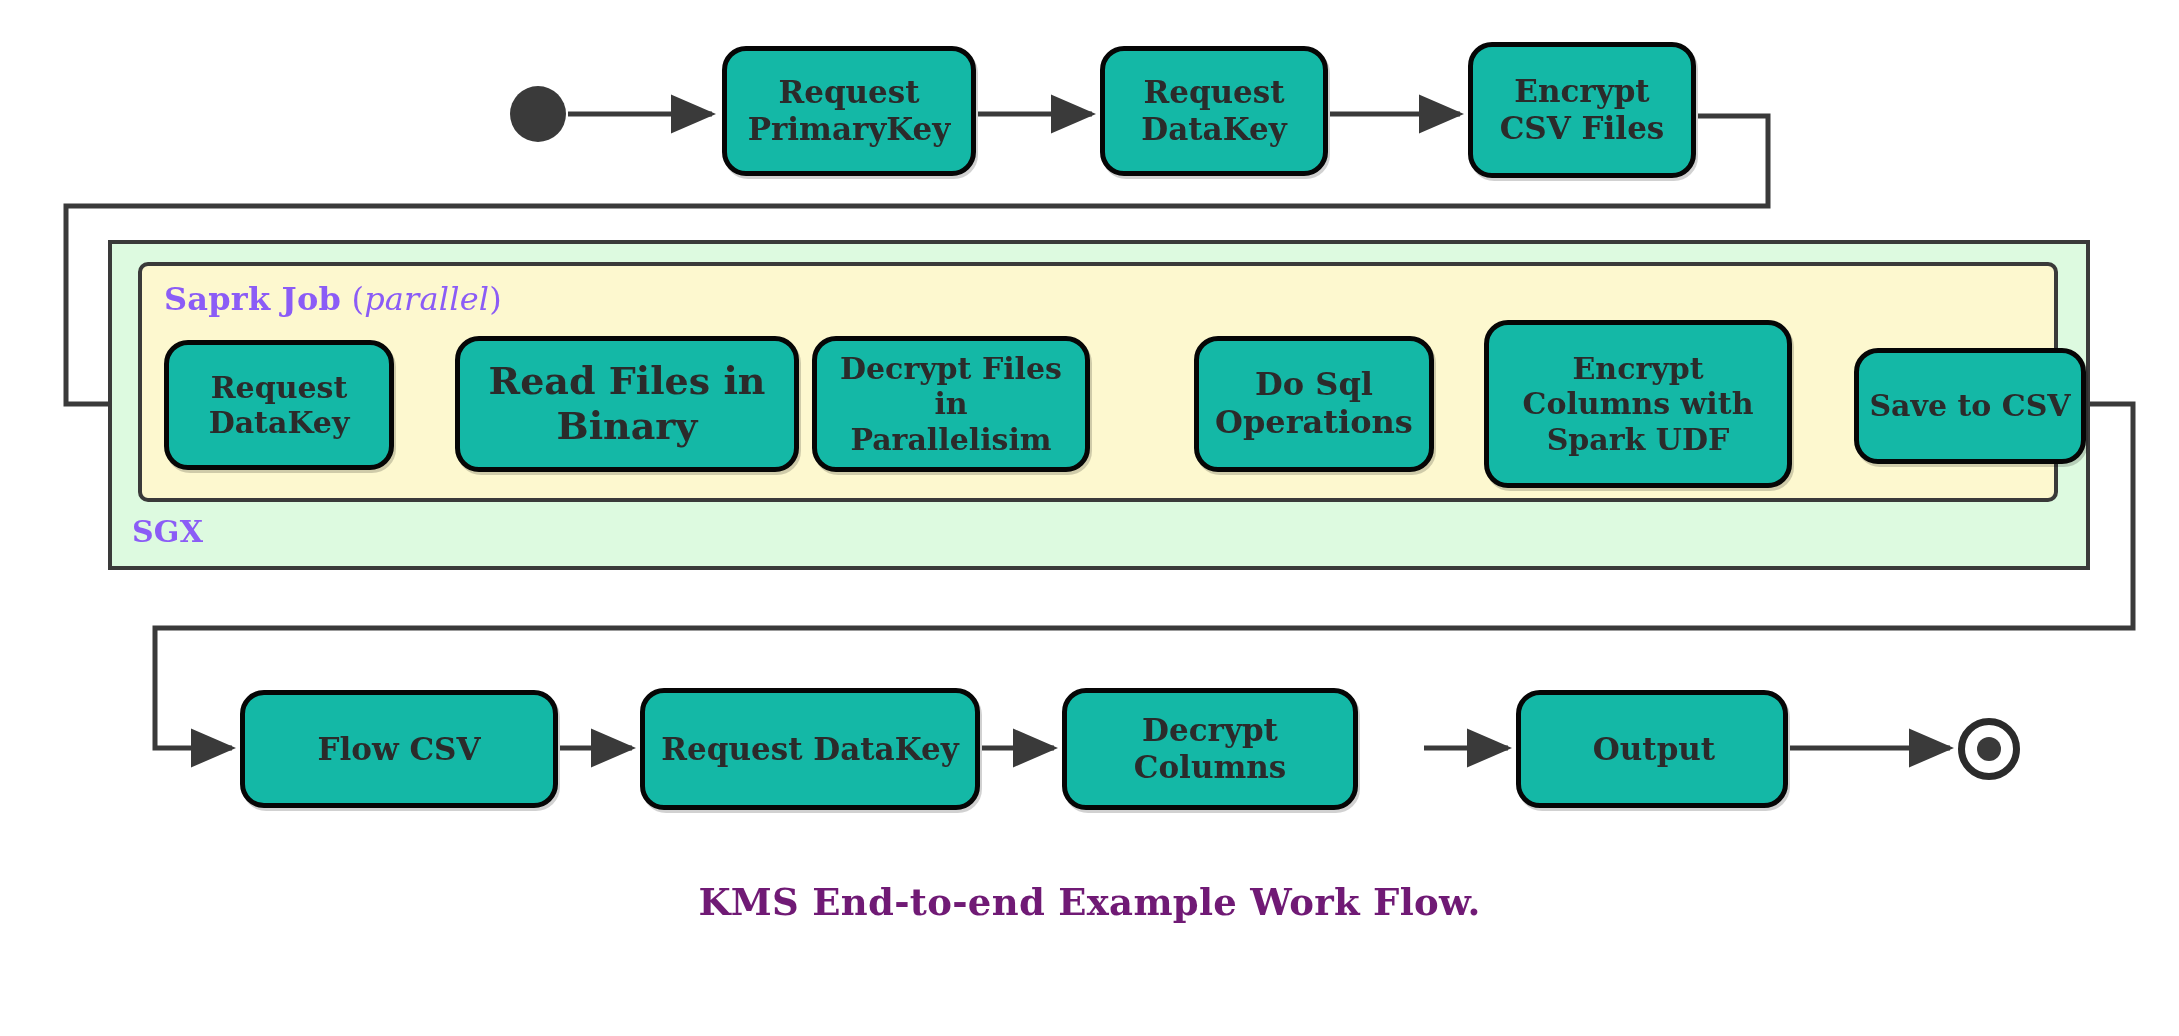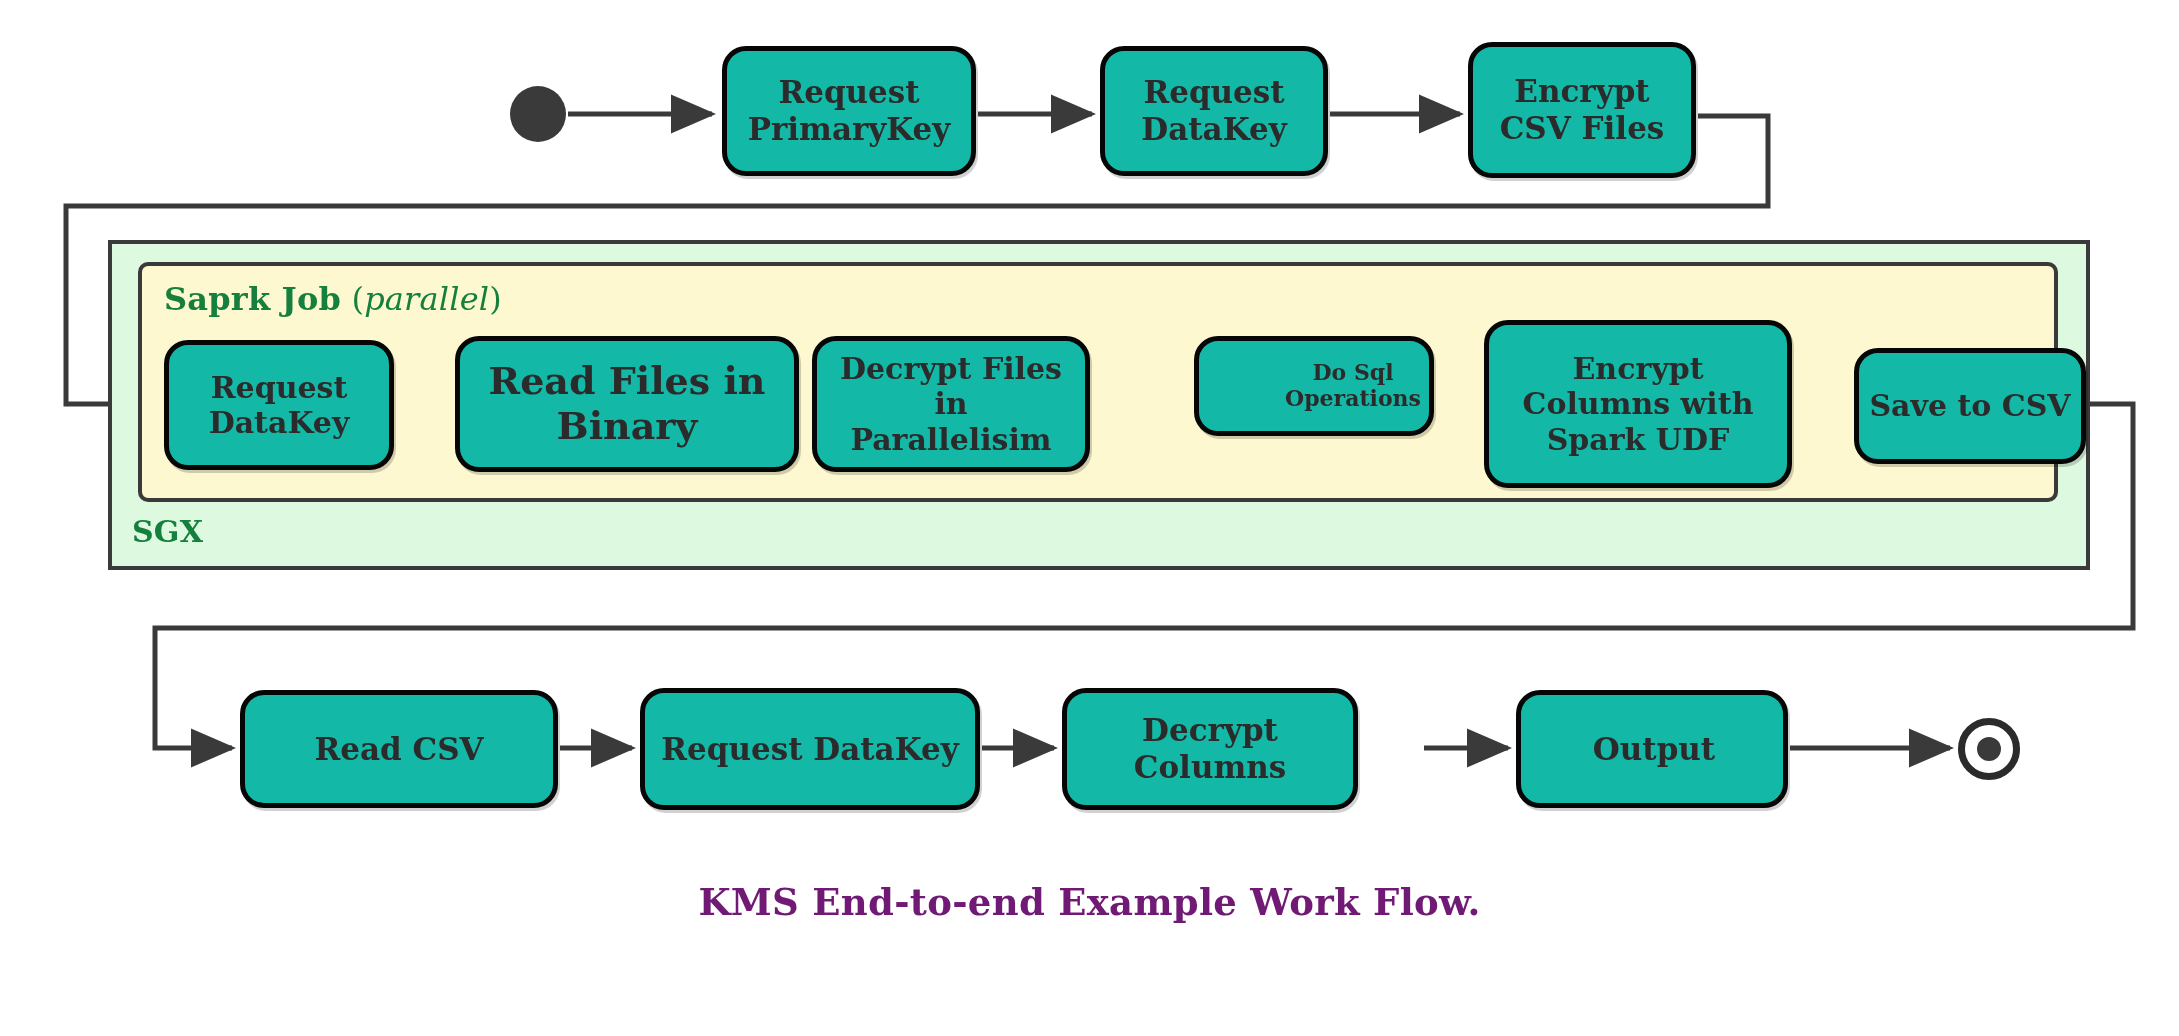--- a/index.html
+++ b/index.html
@@ -36,21 +36,21 @@
   .container.sgx {
     background: #ddfae0;
   }
   .container.spark {
     background: #fdf8cf;
     border-radius: 10px;
   }
   .container-label {
     position: absolute;
     font-weight: bold;
-    color: #15803d;
+    color: #8b5cf6;
     white-space: nowrap;
     letter-spacing: .2px;
     text-align: right;
   }
   .container-label .paren {
     font-weight: normal;
   }
   .container-label .ital {
     font-style: italic;
     font-weight: normal;
@@ -175,36 +175,36 @@
 DataKey</span>
       </div>
       <div class="node" style="left: 455px; top: 336px; width: 344px; height: 136px; font-size: 38px;">
         <span class="lbl">Read Files in
 Binary</span>
       </div>
       <div class="node" style="left: 812px; top: 336px; width: 278px; height: 136px; font-size: 30px;">
         <span class="lbl">Decrypt Files in
 Parallelisim</span>
       </div>
-      <div class="node" style="left: 1194px; top: 336px; width: 240px; height: 100px; font-size: 22px; justify-content: flex-end;">
+      <div class="node" style="left: 1194px; top: 336px; width: 240px; height: 136px; font-size: 32px;">
         <span class="lbl">Do Sql
 Operations</span>
       </div>
       <div class="node" style="left: 1484px; top: 320px; width: 308px; height: 168px; font-size: 30px;">
         <span class="lbl">Encrypt
 Columns with
 Spark UDF</span>
       </div>
       <div class="node" style="left: 1854px; top: 348px; width: 232px; height: 116px; font-size: 30px;">
         <span class="lbl">Save to CSV</span>
       </div>
     </div>
   <div id="nodes-bottom">
       <div class="node" style="left: 240px; top: 690px; width: 318px; height: 118px; font-size: 31px;">
-        <span class="lbl">Read CSV</span>
+        <span class="lbl">Flow CSV</span>
       </div>
       <div class="node" style="left: 640px; top: 688px; width: 340px; height: 122px; font-size: 31px;">
         <span class="lbl">Request DataKey</span>
       </div>
       <div class="node" style="left: 1062px; top: 688px; width: 296px; height: 122px; font-size: 31px;">
         <span class="lbl">Decrypt Columns</span>
       </div>
       <div class="node" style="left: 1516px; top: 690px; width: 272px; height: 118px; font-size: 31px; padding-left: 12px;">
         <span class="lbl">Output</span>
       </div>

